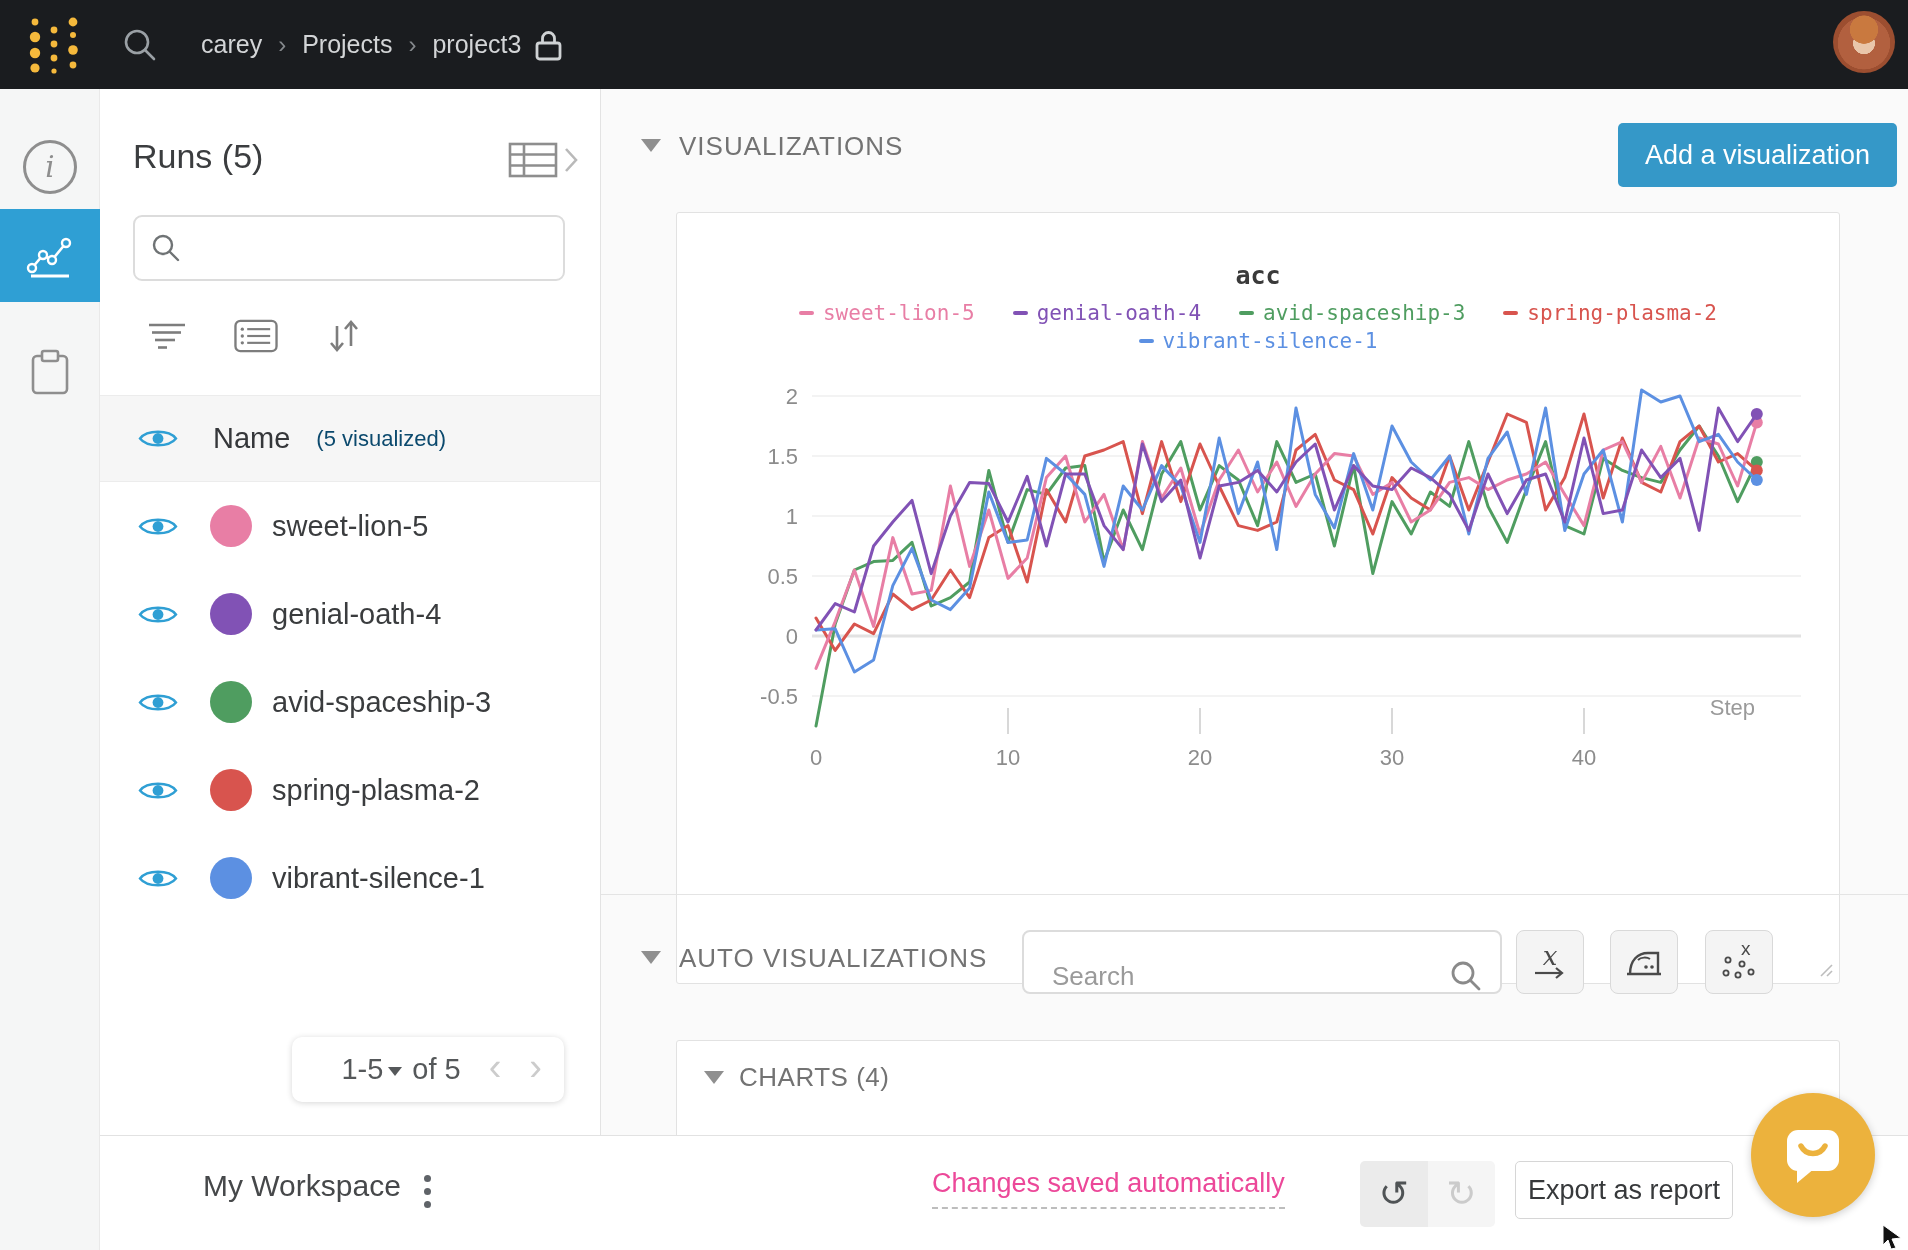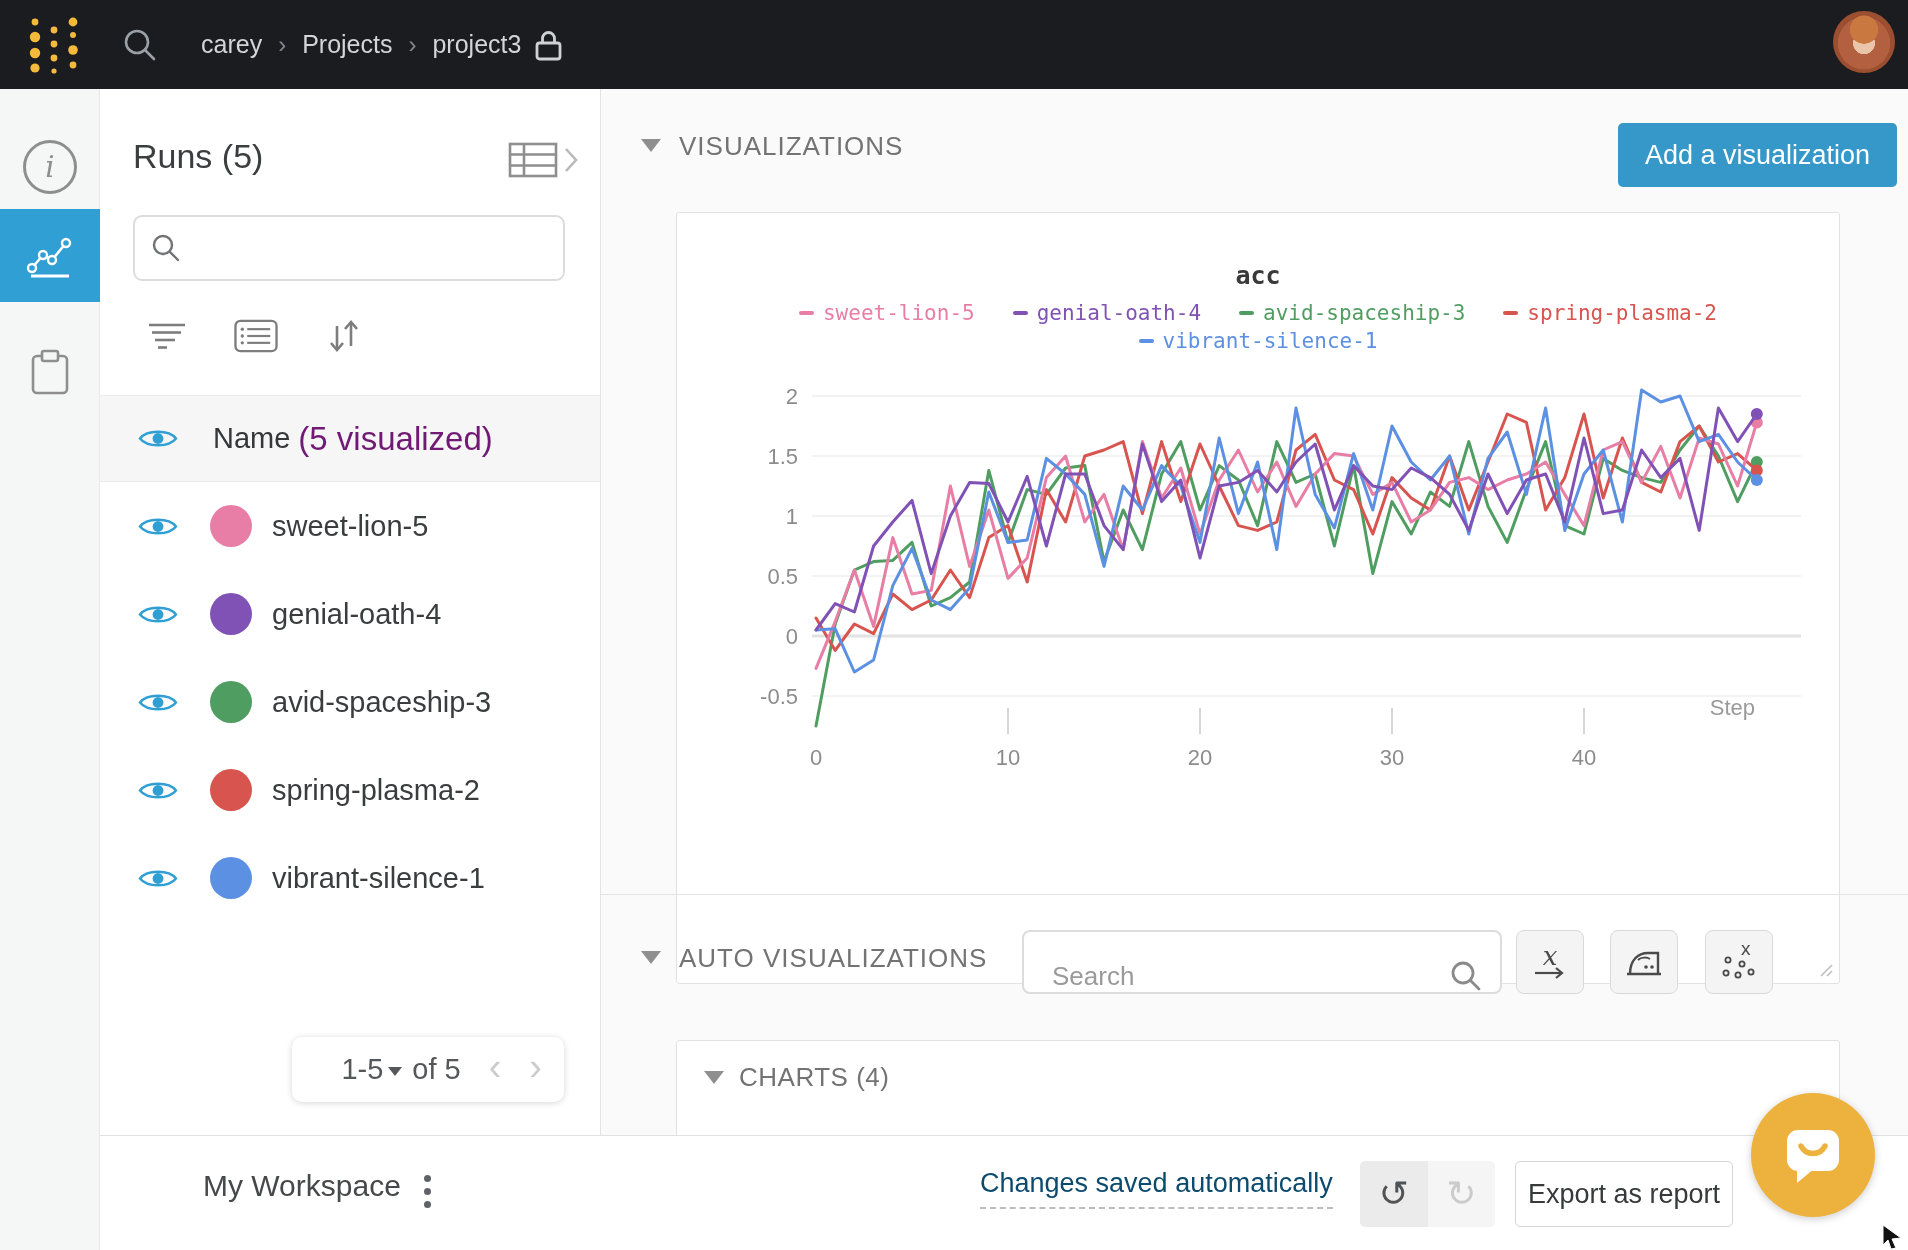--- a/index.html
+++ b/index.html
@@ -34,21 +34,21 @@
   .runs-panel { position:absolute; left:100px; top:89px; width:501px; height:1046px; background:#fff; border-right:1px solid #e3e3e3; z-index:5; }
   .runs-title { position:absolute; left:33px; top:48px; font-size:34px; color:#3b3d3f; }
   .runs-table-btn { position:absolute; left:408px; top:52px; width:72px; height:38px; cursor:pointer; }
   .runs-search { position:absolute; left:33px; top:126px; width:432px; height:66px; border:2px solid #dcdcdc; border-radius:9px; background:#fff; display:flex; align-items:center; padding-left:16px; }
   .runs-search input { border:none; outline:none; flex:1; height:100%; font-size:25px; margin-left:12px; background:transparent; }
   .runs-toolbar { position:absolute; left:46px; top:226px; width:320px; height:42px; display:flex; align-items:center; }
   .tool-btn { width:44px; height:42px; margin-right:44px; display:flex; align-items:center; justify-content:center; cursor:pointer; }
   .runs-header { position:absolute; left:0; top:306px; width:500px; height:87px; background:#f6f6f6; border-top:1px solid #ececec; border-bottom:1px solid #ececec; display:flex; align-items:center; }
   .runs-header .eye { margin-left:38px; }
   .runs-header-name { margin-left:35px; font-size:29px; color:#35373a; }
-  .runs-header-suffix { margin-left:8px; font-size:33px; color:#701a75; }
+  .runs-header-suffix { margin-left:26px; font-size:22px; color:#0c4a6e; }
   #runs-list { position:absolute; left:0; top:393px; width:500px; }
   .run-row { height:88px; display:flex; align-items:center; cursor:pointer; }
   .run-row .eye { margin-left:38px; }
   .run-dot { width:42px; height:42px; border-radius:50%; margin-left:32px; }
   .run-name { margin-left:20px; font-size:29px; color:#3a3c3e; }
   .eye { width:40px; height:25px; cursor:pointer; flex:none; }
   .pagination { position:absolute; left:192px; top:948px; width:272px; height:65px; background:#fff; border-radius:10px;
                 box-shadow:0 1px 6px rgba(0,0,0,0.16); display:flex; align-items:center; padding:0 22px;justify-content:flex-end; }
   .page-range { font-size:29px; color:#55585a; cursor:pointer; display:flex; align-items:center; }
   .page-caret { width:0; height:0; border-left:7px solid transparent; border-right:7px solid transparent; border-top:9px solid #55585a; margin-left:5px; margin-top:4px; }
@@ -92,26 +92,26 @@
 
   .charts-card { position:absolute; left:75px; top:951px; width:1164px; height:240px; background:#fff; border:1px solid #e2e2e2; border-radius:3px; }
   .charts-caret { left:27px; top:30px; }
   .charts-label { left:62px; top:21px; letter-spacing:0.5px; }
 
   
   .workspace-bar { position:absolute; left:100px; top:1135px; width:1808px; height:115px; background:#fff; border-top:1px solid #e2e2e2; z-index:8; }
   .ws-title { position:absolute; left:103px; top:33px; font-size:30px; color:#46484a; }
   .kebab { position:absolute; left:312px; top:30px; width:30px; height:50px; display:flex; flex-direction:column; align-items:center; justify-content:center; gap:6px; cursor:pointer; }
   .kebab i { width:7px; height:7px; border-radius:50%; background:#5f6368; }
-  .ws-status { position:absolute; left:880px; top:32px; font-size:27px; color:#0c4a6e; border-bottom:2px dashed #bdbdbd; padding-bottom:8px; cursor:default; }
+  .ws-status { position:absolute; left:832px; top:32px; font-size:27px; color:#ec4899; border-bottom:2px dashed #bdbdbd; padding-bottom:8px; cursor:default; }
   .undo-group { position:absolute; left:1260px; top:25px; width:135px; height:66px; border-radius:5px; overflow:hidden; display:flex; }
   .undo-half { width:68px; height:66px; display:flex; align-items:center; justify-content:center; font-size:36px; cursor:pointer; }
   .undo-btn { background:#ebebeb; color:#4f5355; }
   .redo-btn { background:#f5f5f5; color:#cbcbcb; }
-  .export-btn { position:absolute; left:1415px; top:25px; width:218px; height:66px; background:#fff; border:1px solid #d6d6d6; border-radius:5px;
+  .export-btn { position:absolute; left:1415px; top:25px; width:218px; height:58px; background:#fff; border:1px solid #d6d6d6; border-radius:5px;
                 font-size:27px; color:#37393b; font-family:"Liberation Sans", sans-serif; cursor:pointer; }
 
   .chat-fab { position:absolute; left:1751px; top:1093px; width:124px; height:124px; border-radius:50%; background:#ecb23d;
               box-shadow:0 2px 8px rgba(0,0,0,0.2); display:flex; align-items:center; justify-content:center; cursor:pointer; z-index:30; }
   .cursor-arrow { position:absolute; left:1882px; top:1224px; z-index:40; }
 </style>
 </head>
 <body>
 
 <div id="app">

